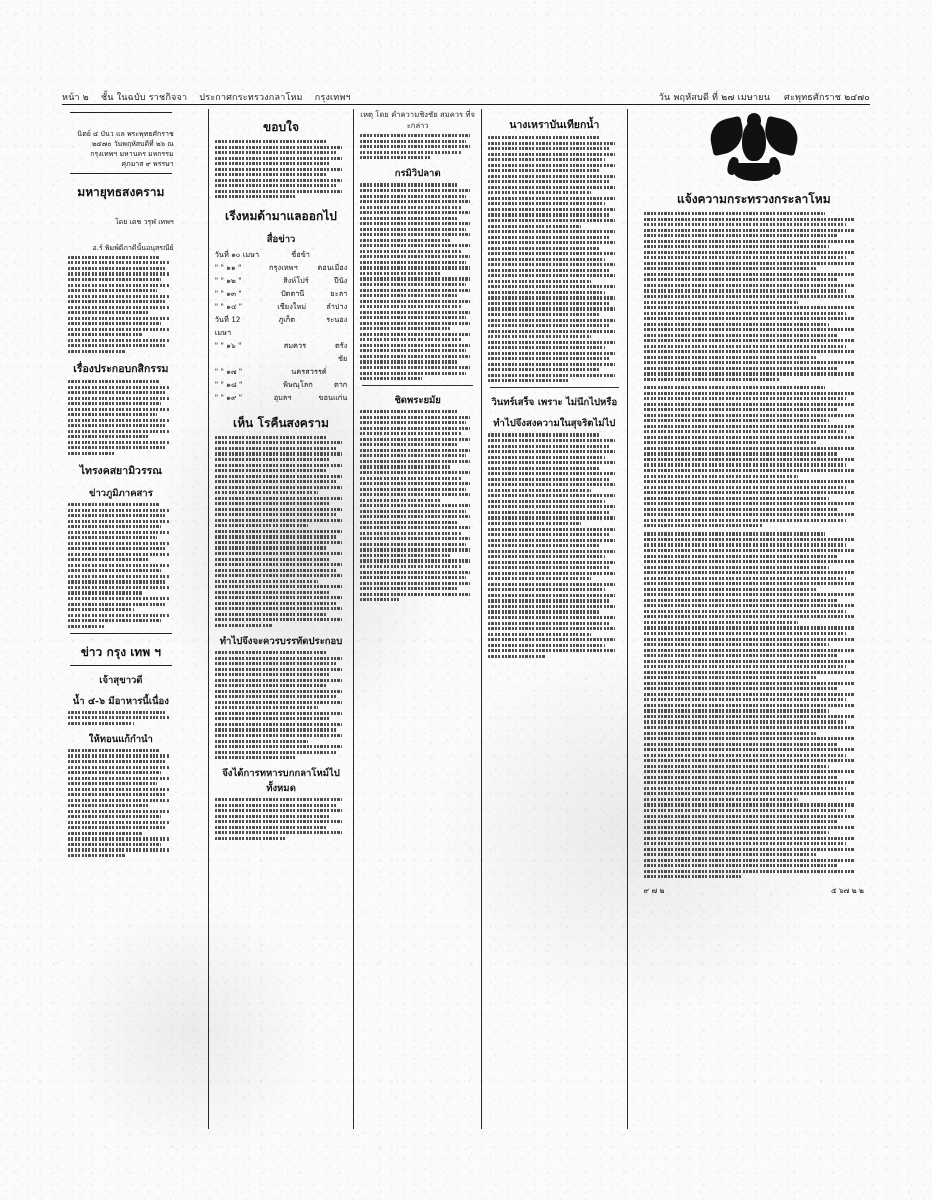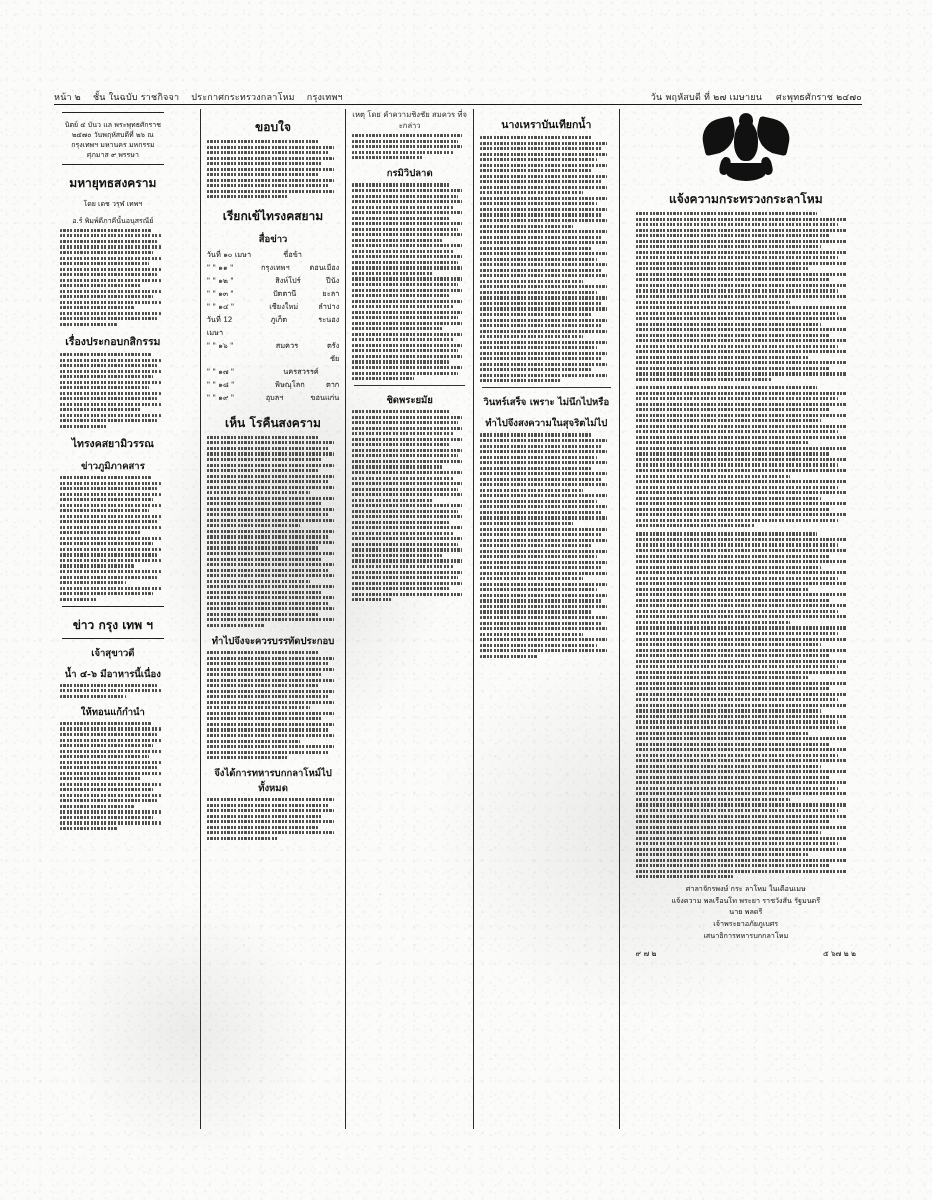--- a/index.html
+++ b/index.html
@@ -9,39 +9,39 @@
   .grain{position:absolute;inset:0;pointer-events:none;opacity:.55;
     background-image:
       radial-gradient(circle at 12% 18%, rgba(0,0,0,.05) 0 1px, transparent 1.6px),
       radial-gradient(circle at 37% 62%, rgba(0,0,0,.05) 0 1px, transparent 1.6px),
       radial-gradient(circle at 63% 28%, rgba(0,0,0,.045) 0 1px, transparent 1.6px),
       radial-gradient(circle at 82% 74%, rgba(0,0,0,.05) 0 1px, transparent 1.6px),
       radial-gradient(circle at 51% 88%, rgba(0,0,0,.04) 0 1px, transparent 1.6px);
     background-size:13px 13px,17px 17px,11px 11px,19px 19px,23px 23px;}
   .smudge{position:absolute;pointer-events:none;border-radius:50%;
     background:radial-gradient(ellipse at center, rgba(0,0,0,.10), rgba(0,0,0,0) 70%);}
-  .sheet{position:absolute;left:54px;top:78px;width:808px;height:1060px;}
+  .sheet{position:absolute;left:62px;top:78px;width:808px;height:1060px;}
 
   
   .masthead{position:relative;height:26px;display:flex;align-items:flex-end;gap:14px;
     font-size:9px;letter-spacing:.2px;color:#1a1a1a;}
   .masthead .mleft{display:flex;gap:12px;align-items:flex-end;}
   .masthead .mright{margin-left:auto;display:flex;gap:14px;align-items:flex-end;}
 
   .cols{position:relative;display:flex;height:1020px;border-top:1.4px solid #1a1a1a;padding-top:4px;}
   .col{position:relative;padding:0 6px;}
   .col + .col{border-left:1px solid #2a2a2a;}
   .c1{width:118px;} .c2{width:148px;margin-left:28px;} .c3{width:148px;} .c4{width:128px;} .c5{width:246px;padding-left:16px;}
 
   .hd{font-weight:bold;text-align:center;}
   .h-main{font-size:17px;letter-spacing:.5px;margin:2px 0 3px;}
   .h-2{font-size:12px;margin:8px 0 4px;}
   .h-3{font-size:10.5px;margin:7px 0 3px;}
   .h-4{font-size:9.5px;margin:6px 0 3px;}
-  .sub{font-size:7px;text-align:center;line-height:1.45;margin:7px 0 3px;}
+  .sub{font-size:7px;text-align:right;line-height:1.45;margin:16px 0 3px;}
   .hrule{border-top:1px solid #222;margin:3px 2px;}
   .hrule.thin{border-top:.6px solid #333;}
 
   
   .para{margin:0 0 5px;}
   .ln{height:3.1px;margin:2.45px 0;background:#2b2b2b;opacity:.82;
       border-radius:.5px;
       -webkit-mask-image:repeating-linear-gradient(90deg,#000 0 2.1px,transparent 2.1px 3.4px);
       mask-image:repeating-linear-gradient(90deg,#000 0 2.1px,transparent 2.1px 3.4px);}
   .ln.f96{width:96%} .ln.f92{width:92%} .ln.f88{width:88%} .ln.f84{width:84%}
@@ -220,21 +220,21 @@
           <div class="ln f96"></div>
             <div class="ln f88"></div>
             <div class="ln f96"></div>
           <div class="ln f84"></div>
             <div class="ln f96"></div>
             <div class="ln f92"></div>
           <div class="ln f96"></div>
             <div class="ln f62"></div>
         </div>
 
-        <div class="hd h-2">เรียกเข้ไทรงคสยาม</div>
+        <div class="hd h-2">เรีงหมด้ามาแลออกไป</div>
         <div class="hd h-4">สื่อข่าว</div>
         <div class="lst">
           <div class="row">
             <span class="a">วันที่ ๑๐ เมษา</span>
             <span class="b">ชื่อข้า</span>
             <span class="c"></span>
           </div>
           <div class="row">
             <span class="a">" " ๑๑ "</span>
             <span class="b">กรุงเทพฯ</span>
@@ -675,27 +675,20 @@
             <div class="ln f96"></div>
             <div class="ln f92"></div>
           <div class="ln f96"></div>
             <div class="ln f78"></div>
             <div class="ln f96"></div>
           <div class="ln f88"></div>
             <div class="ln f96"></div>
             <div class="ln f44"></div>
         </div>
 
-        <div class="sigline">
-          <div>ศาลาจักรพงษ์ กระ ลาโหม     ในเดือนเมษ</div>
-          <div>แจ้งความ พลเรือนโท พระยา ราชวังสัน รัฐมนตรี</div>
-          <div>นาย พลตรี</div>
-          <div>เจ้าพระยาอภัยภูเบศร</div>
-          <div>เสนาธิการทหารบกกลาโหม</div>
-        </div>
 
         <div class="footnum">
           <span>๙ ๗ ๒</span>
           <span>๕ ๖๗ ๒ ๒</span>
         </div>
       </div>
 
     </div>
   </div>
 </div>

